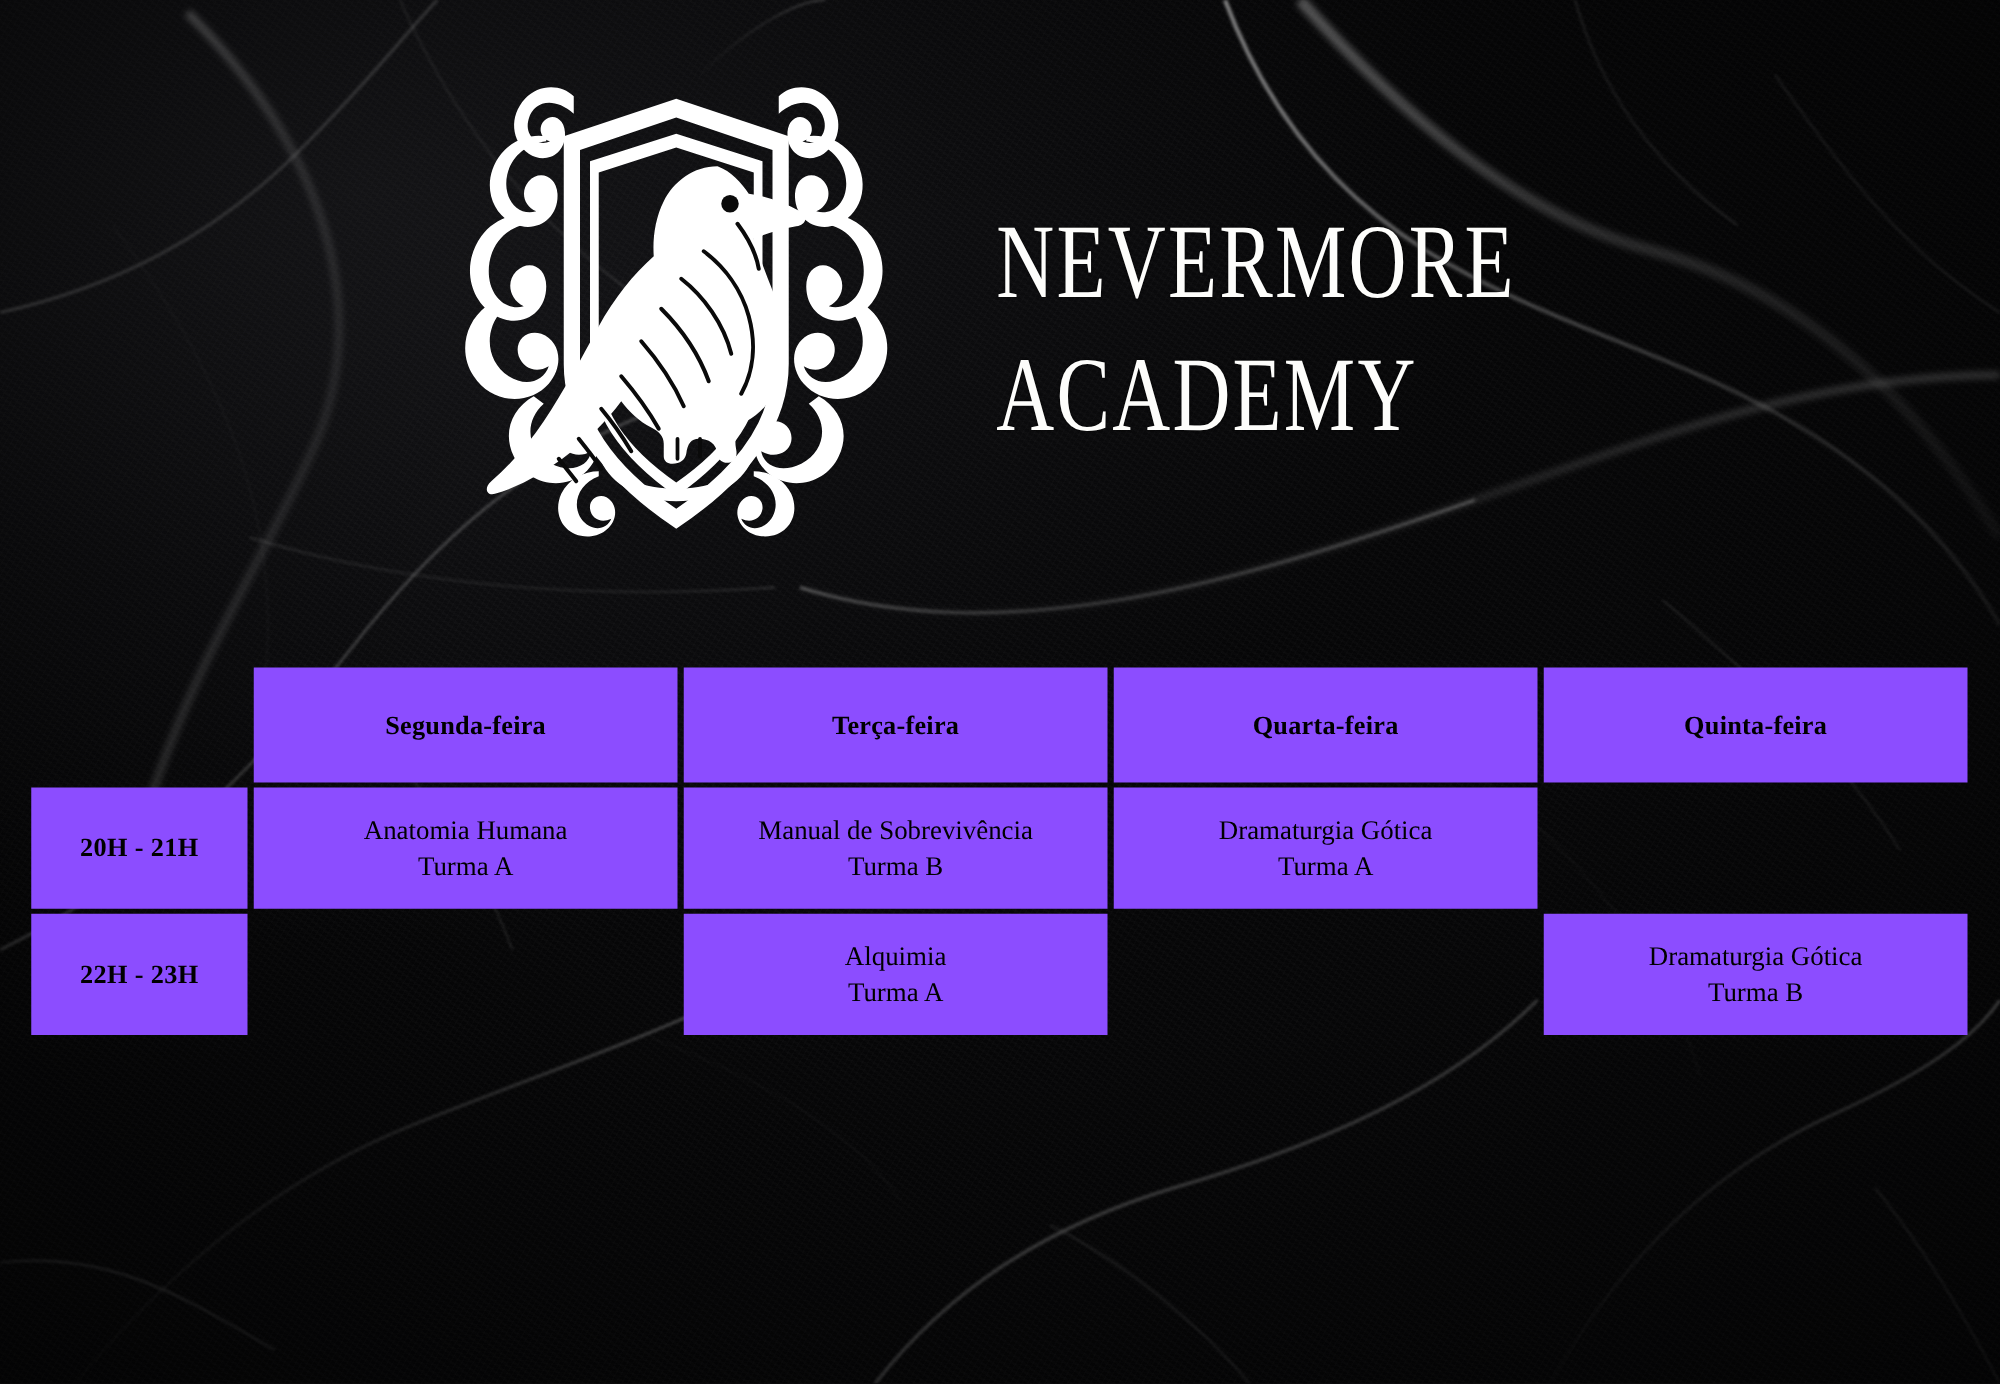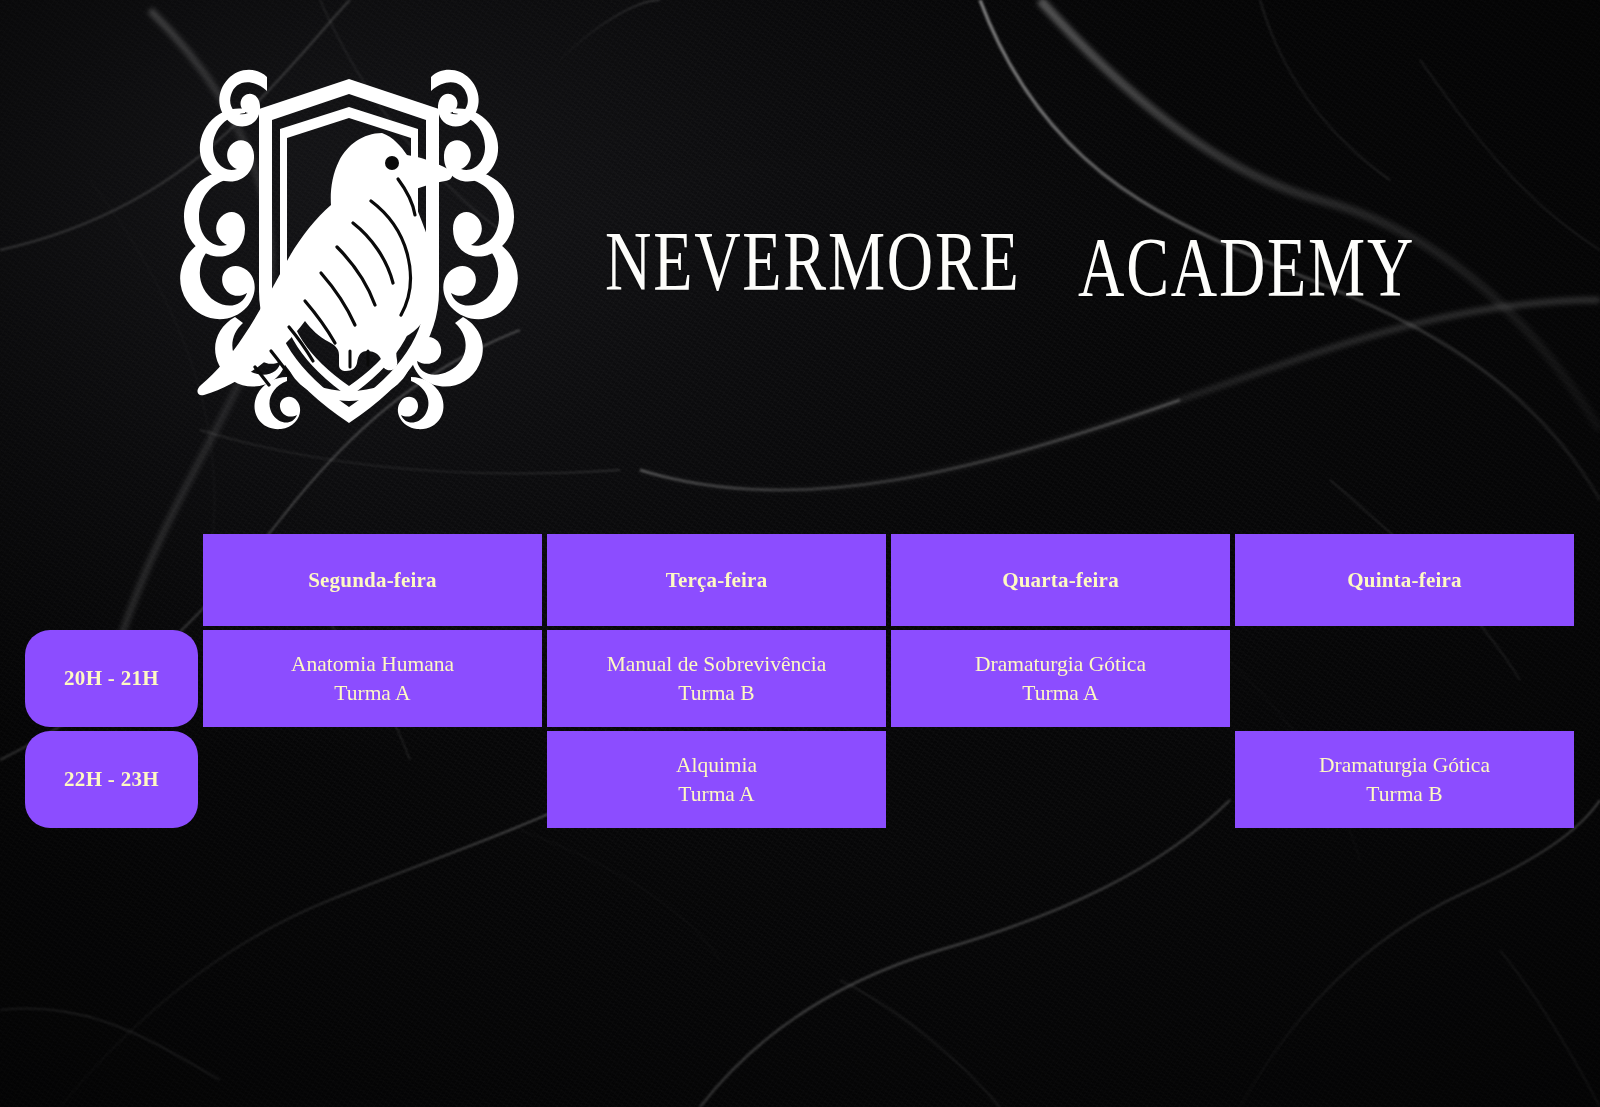--- a/index.html
+++ b/index.html
@@ -39,21 +39,21 @@
     background:radial-gradient(ellipse 1250px 900px at 50% 46%, rgba(0,0,0,0) 35%, rgba(0,0,0,.55) 100%);
   }
 
   
   #header{
     position:absolute;left:0;top:0;width:1600px;height:500px;
     display:flex;align-items:center;justify-content:center;gap:46px;
   }
   #crest{width:420px;height:400px;flex:0 0 auto;margin-top:6px;}
   #titleblock{
-    display:flex;flex-direction:row;align-items:flex-start;
+    display:flex;flex-direction:column;align-items:flex-start;
     margin-top:4px;
   }
   .title-line{
     color:#fdfdfb;
     font-family:"Liberation Serif","DejaVu Serif",serif;
     font-weight:400;
     font-size:104px;
     line-height:.97;
     letter-spacing:2px;
     font-variant:small-caps;
@@ -71,28 +71,28 @@
     left:20px;top:530px;
     width:1558px;
   }
   table{border-collapse:separate;border-spacing:5px 4px;width:1558px;table-layout:fixed;}
   col.c-time{width:173px;}
   col.c-day {width:339px;}
   .cell{
     height:92px;
     vertical-align:middle;
     text-align:center;
-    color:#fef9c3;
+    color:#000000;
     padding:20px 10px;
     box-sizing:border-box;
   }
   .filled{background:#8C4DFF;}
   .empty{background:transparent;}
   .hdr{height:92px;font-size:21px;font-weight:700;letter-spacing:.2px;}
-  .timecell{font-size:21px;font-weight:700;letter-spacing:.3px;border-radius:25px;}
+  .timecell{font-size:21px;font-weight:700;letter-spacing:.3px;}
   .subject{font-size:21.5px;font-weight:400;line-height:1.33;}
   .subject .t{display:block;}
   .subject .g{display:block;}
   .blank-hdr{background:transparent;}
 </style>
 </head>
 <body>
 
 <div id="marble">
   <div class="base"></div>

